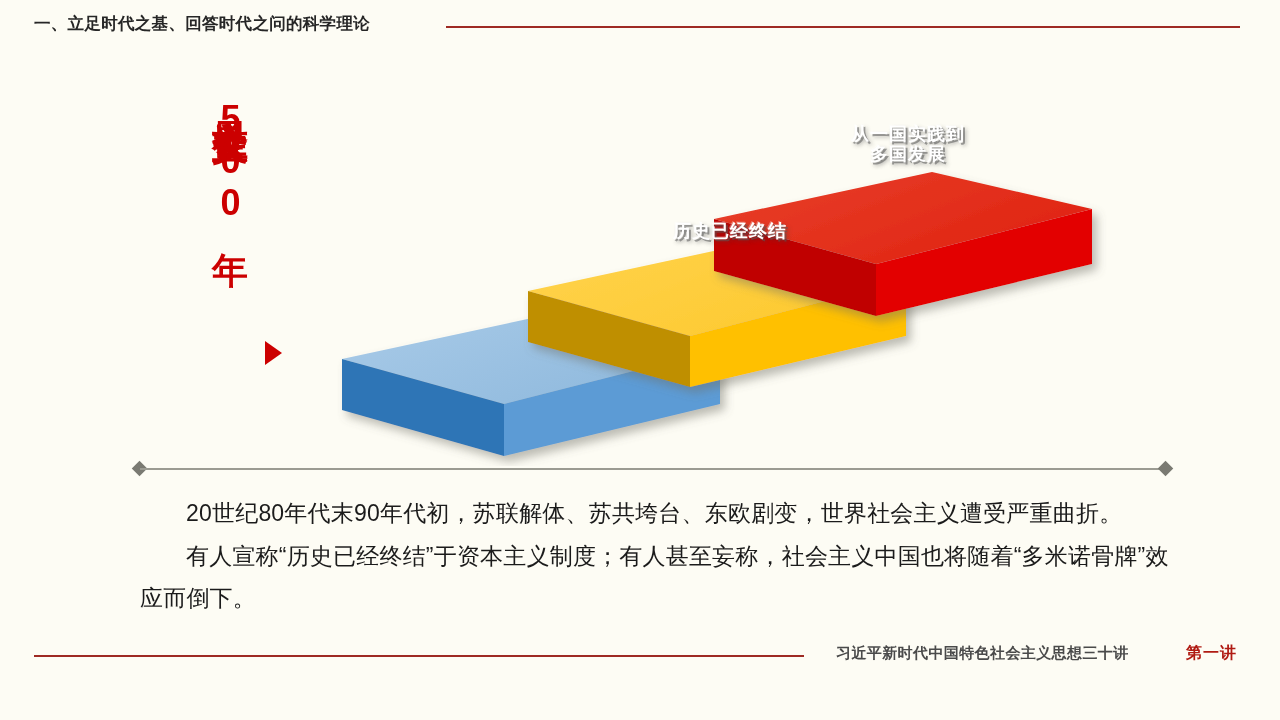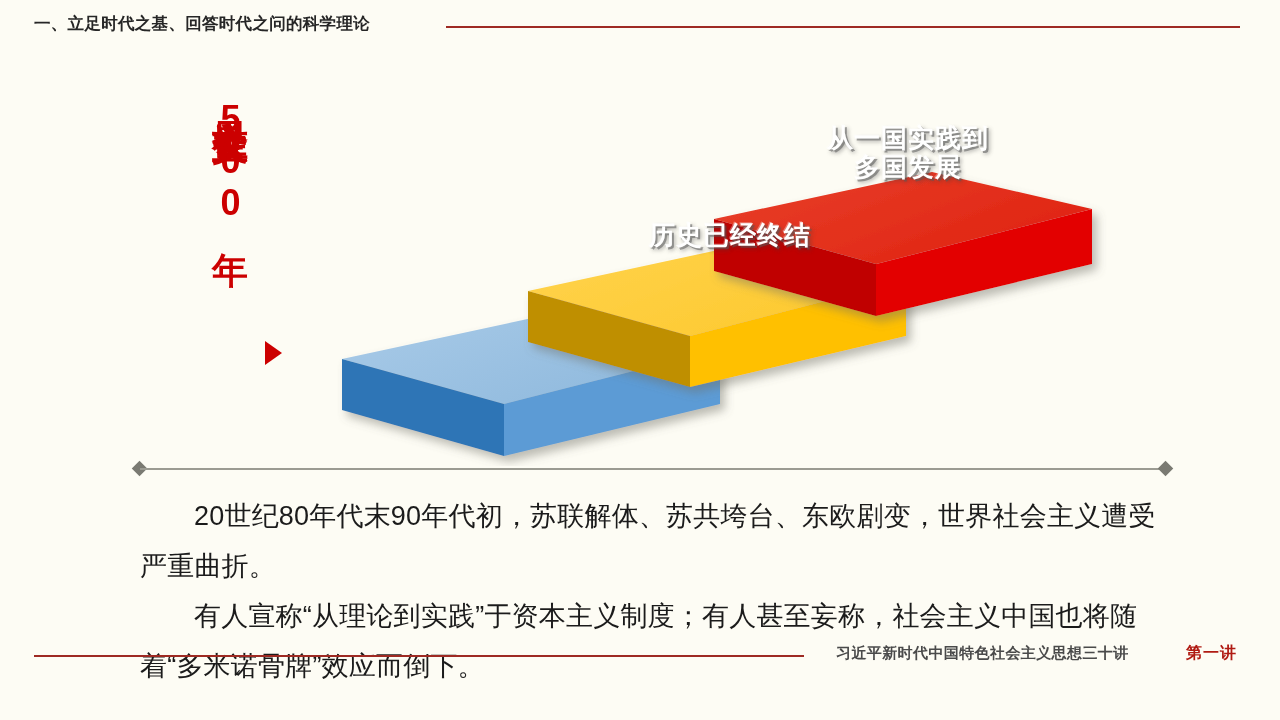--- a/index.html
+++ b/index.html
@@ -81,21 +81,21 @@
     left: 0;
     top: 0;
     width: 1280px;
     height: 420px;
   }
 
   .blk-label {
     position: absolute;
     color: #ffffff;
     font-weight: bold;
-    font-size: 26px;
+    font-size: 18px;
     line-height: 1.12;
     letter-spacing: 1px;
     text-align: center;
     white-space: pre-line;
     text-shadow:
        2px 2px 0 rgba(90,90,90,0.55),
        3px 3px 4px rgba(60,60,60,0.45),
       -1px -1px 0 rgba(255,255,255,0.35);
   }
   .blk-label.blue   { left: 418px; top: 255px; width: 230px; }
@@ -127,21 +127,21 @@
   }
   .divider-dot.left  { left: 0px; }
   .divider-dot.right { left: 1026px; }
 
   
   .body-text {
     position: absolute;
     left: 140px;
     top: 492px;
     width: 1040px;
-    font-size: 27px;
+    font-size: 23px;
     line-height: 1.85;
     color: #1b1b1b;
     letter-spacing: 0.2px;
   }
   .body-text p {
     margin: 0;
     text-indent: 2em;
   }
 
   
@@ -243,20 +243,20 @@
 </div>
 
 <div class="divider">
   <div class="divider-dot left"></div>
   <div class="divider-line"></div>
   <div class="divider-dot right"></div>
 </div>
 
 <div class="body-text">
   <p>20世纪80年代末90年代初，苏联解体、苏共垮台、东欧剧变，世界社会主义遭受严重曲折。</p>
-  <p>有人宣称“从理论到实践”于资本主义制度；有人甚至妄称，社会主义中国也将随着“多米诺骨牌”效应而倒下。</p>
+  <p>有人宣称“历史已经终结”于资本主义制度；有人甚至妄称，社会主义中国也将随着“多米诺骨牌”效应而倒下。</p>
 </div>
 
 <div class="footer">
   <div class="footer-rule"></div>
   <div class="footer-text">习近平新时代中国特色社会主义思想三十讲</div>
   <div class="footer-badge">第一讲</div>
 </div>
 
 </body></html>

